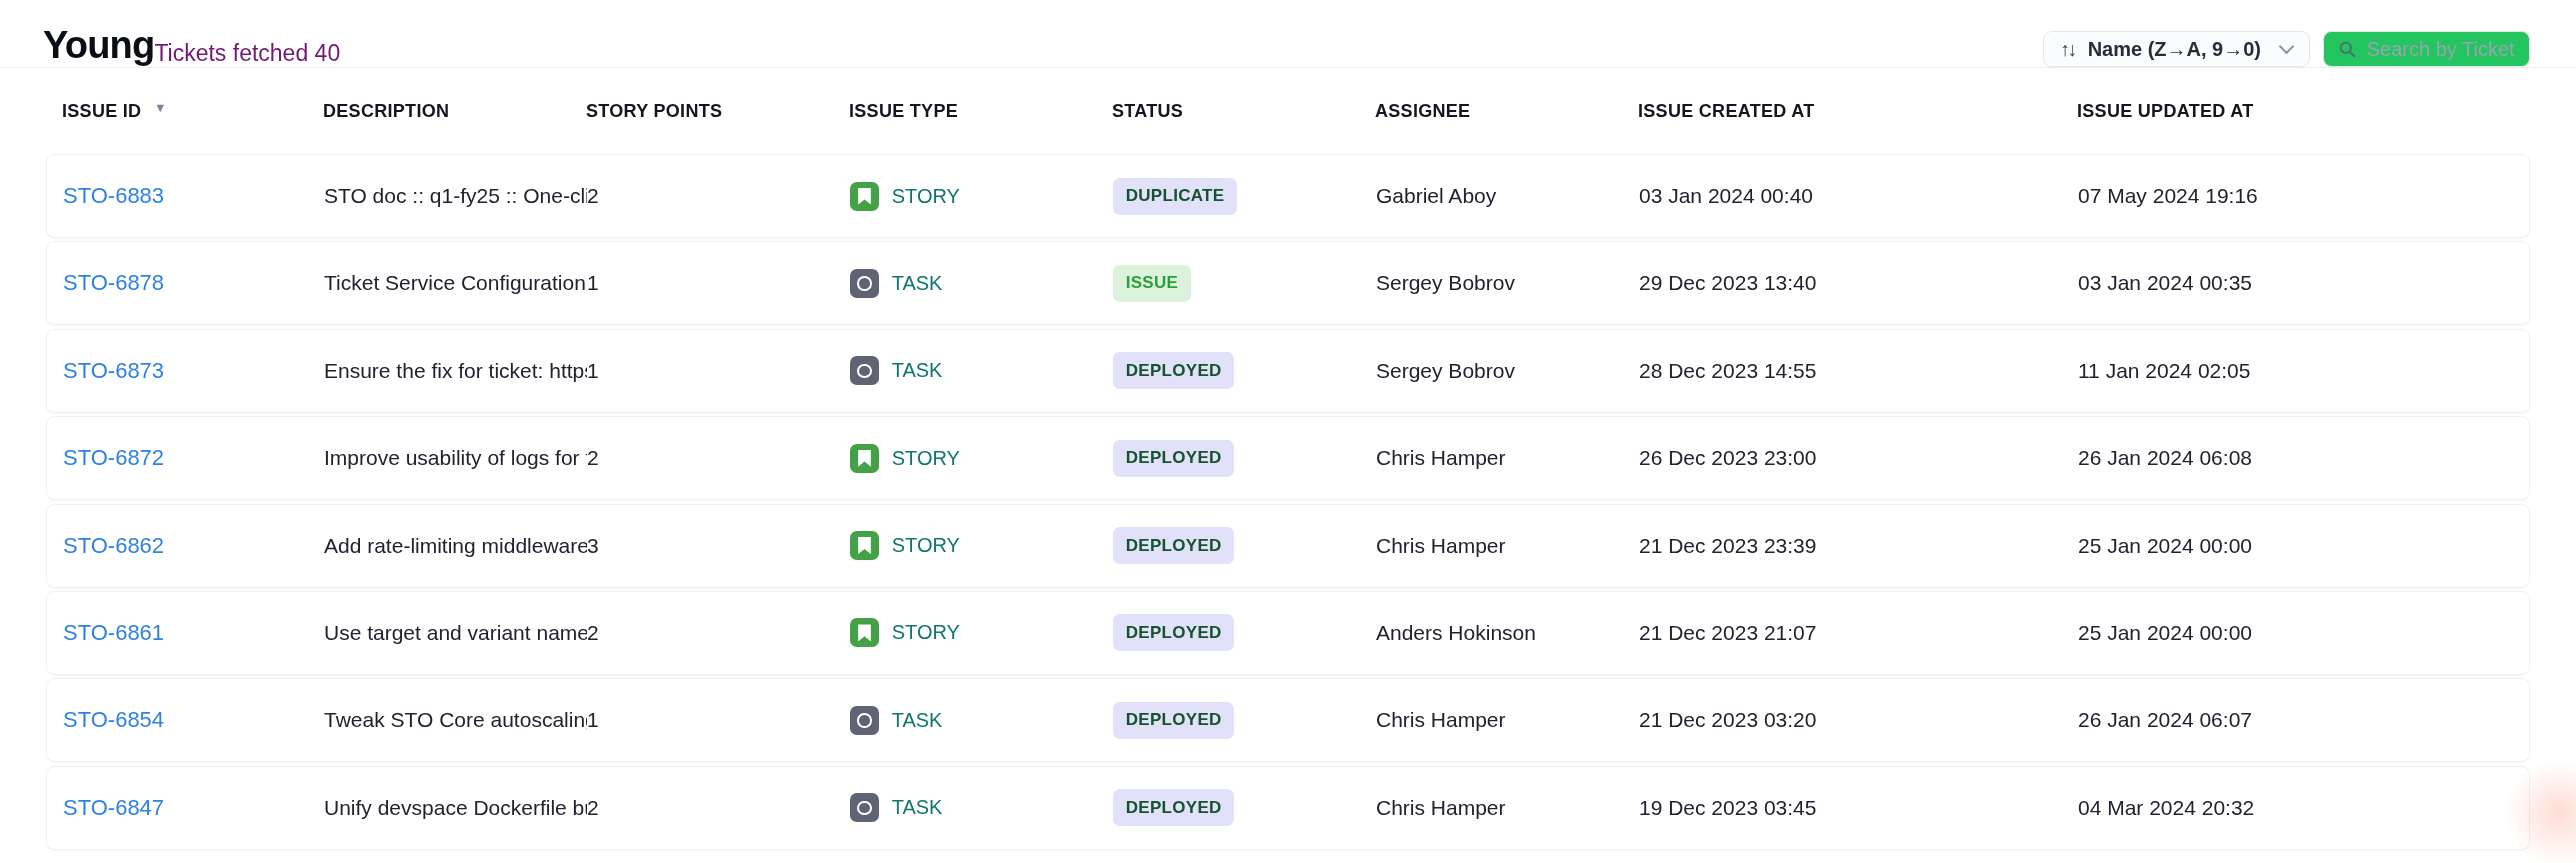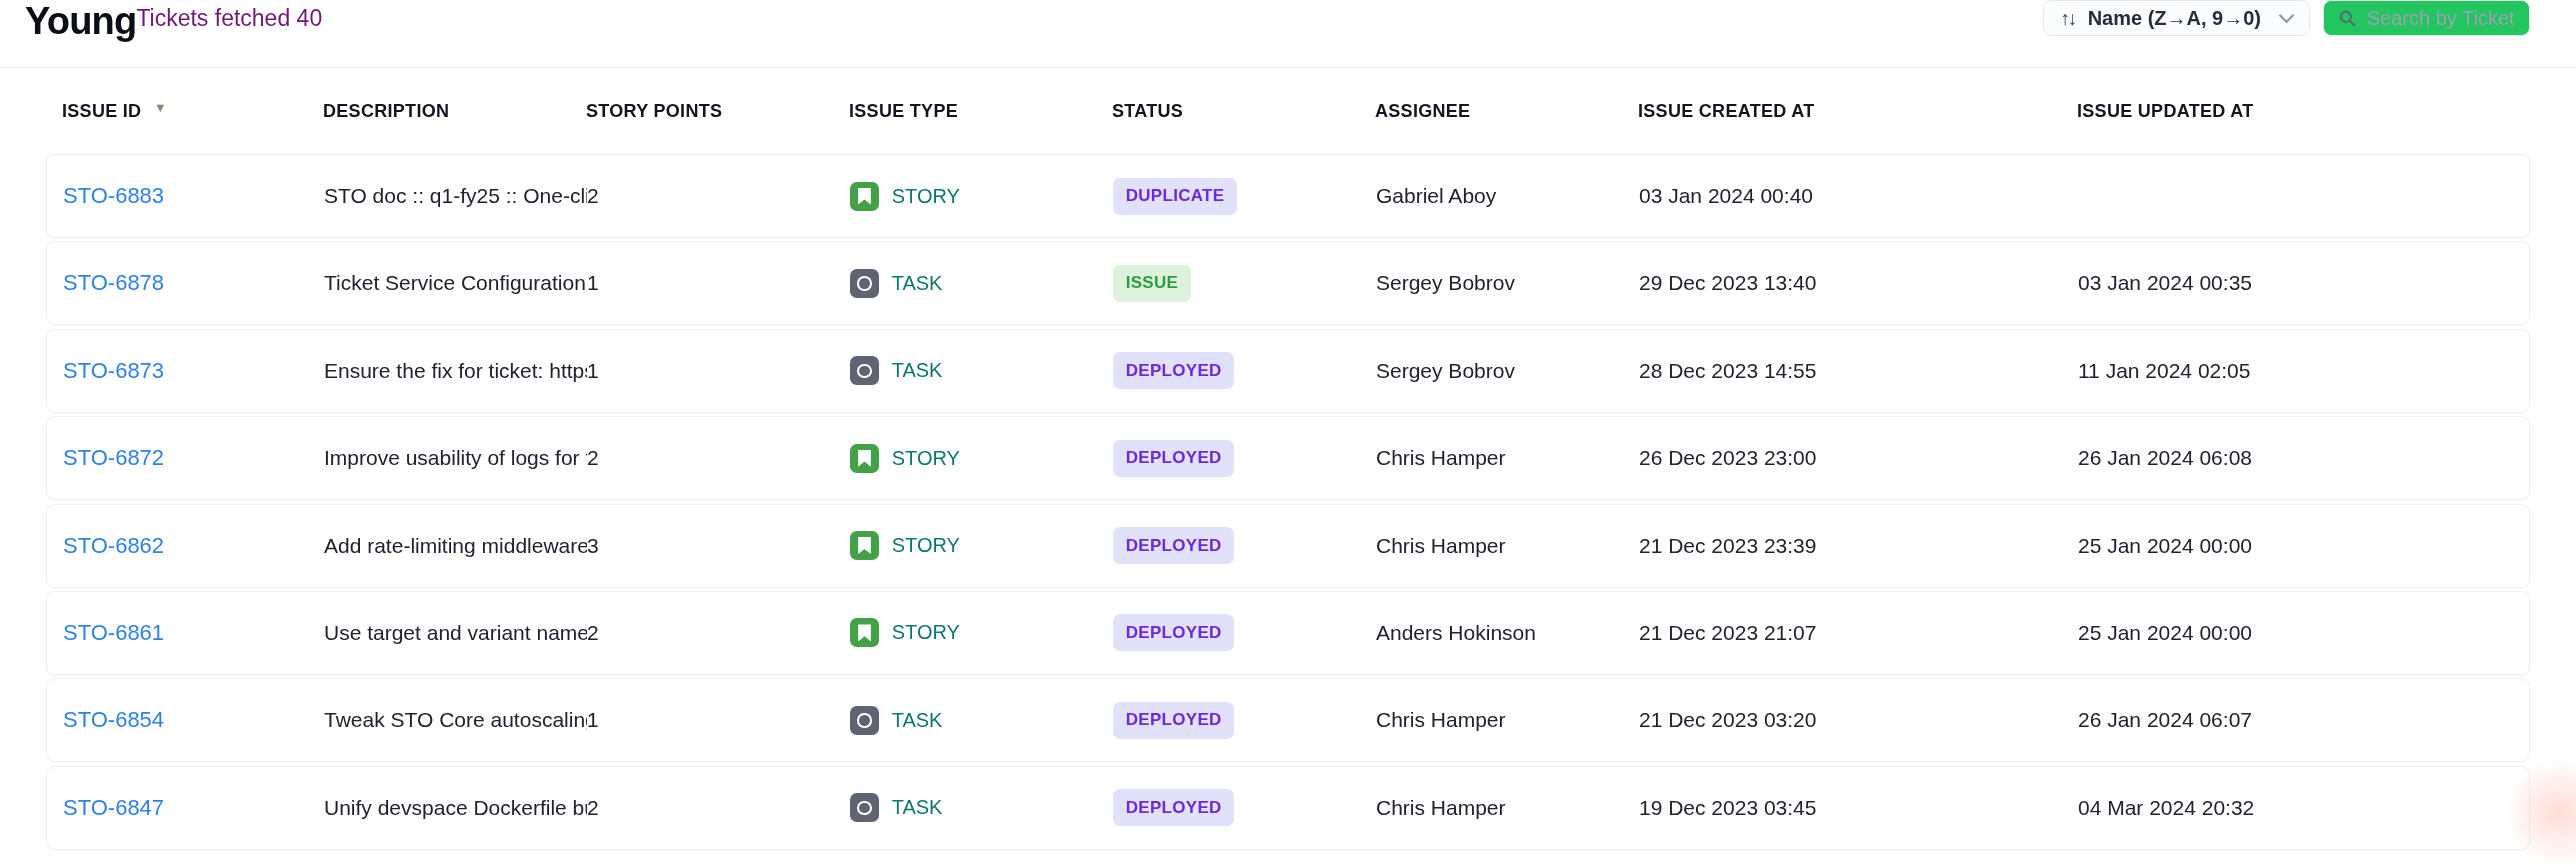--- a/index.html
+++ b/index.html
@@ -10,22 +10,22 @@
     color: #1c1f2e;
     overflow: hidden;
     position: relative;
   }
 
   
   .topbar {
     height: 68px;
     border-bottom: 0.8px solid #ecedf2;
     display: flex;
-    align-items: flex-start;
-    padding: 0 46px 0 25px;
+    align-items: flex-end;
+    padding: 0 46px 0 43px;
   }
   .app-title { font-size: 38px; font-weight: 700; letter-spacing: -0.8px; color: #0c0e16; }
   .fetched { font-size: 23px; color: #701a75; padding-top: 5px; }
   .topbar-right { margin-left: auto; display: flex; align-items: center; gap: 13.5px; }
 
   .sort-btn {
     height: 36px; min-width: 205px;
     border: 0.8px solid #e3e6ec; background: #fbfcfe;
     border-radius: 8.5px;
     display: flex; align-items: center; gap: 12.7px;
@@ -96,21 +96,21 @@
   .glyph-circle {
     width: 14.4px; height: 14.4px; border: 2.5px solid #ffffff; border-radius: 50%;
   }
 
   .badge {
     display: inline-block;
     font-size: 17px; font-weight: 700; letter-spacing: 0.3px;
     padding: 8.5px 12.7px; border-radius: 6.8px;
     justify-self: start;
   }
-  .badge.indigo { background: #e1e1f9; color: #6d28d9; }
+  .badge.indigo { background: #e1e1f9; color: #14532d; }
   .badge.green  { background: #dcf2dd; color: #2b9f3d; }
 
   .cell-text { font-size: 21px; color: #20232f; }
 
   
   .pagination-bar {
     margin: 20px 46px 0;
     display: grid; grid-template-columns: 1fr auto 1fr; align-items: center;
   }
   .range-label { font-size: 19.4px; font-weight: 600; color: #14161f; }
@@ -187,20 +187,21 @@
     <div class="type">
       <span class="type-icon story">
         <i class="glyph-bookmark"></i>
 
       </span>
       <span>STORY</span>
     </div>
     <span class="badge indigo">DUPLICATE</span>
     <div class="cell-text">Gabriel Aboy</div>
     <div class="cell-text">03 Jan 2024 00:40</div>
+    <div class="cell-text">07 May 2024 19:16</div>
   </div>
 
   <div class="grid-cols row">
     <a class="link">STO-6878</a>
     <div class="desc">Ticket Service Configuration</div>
     <div class="points">1</div>
     <div class="type">
       <span class="type-icon task">
 
         <i class="glyph-circle"></i>

